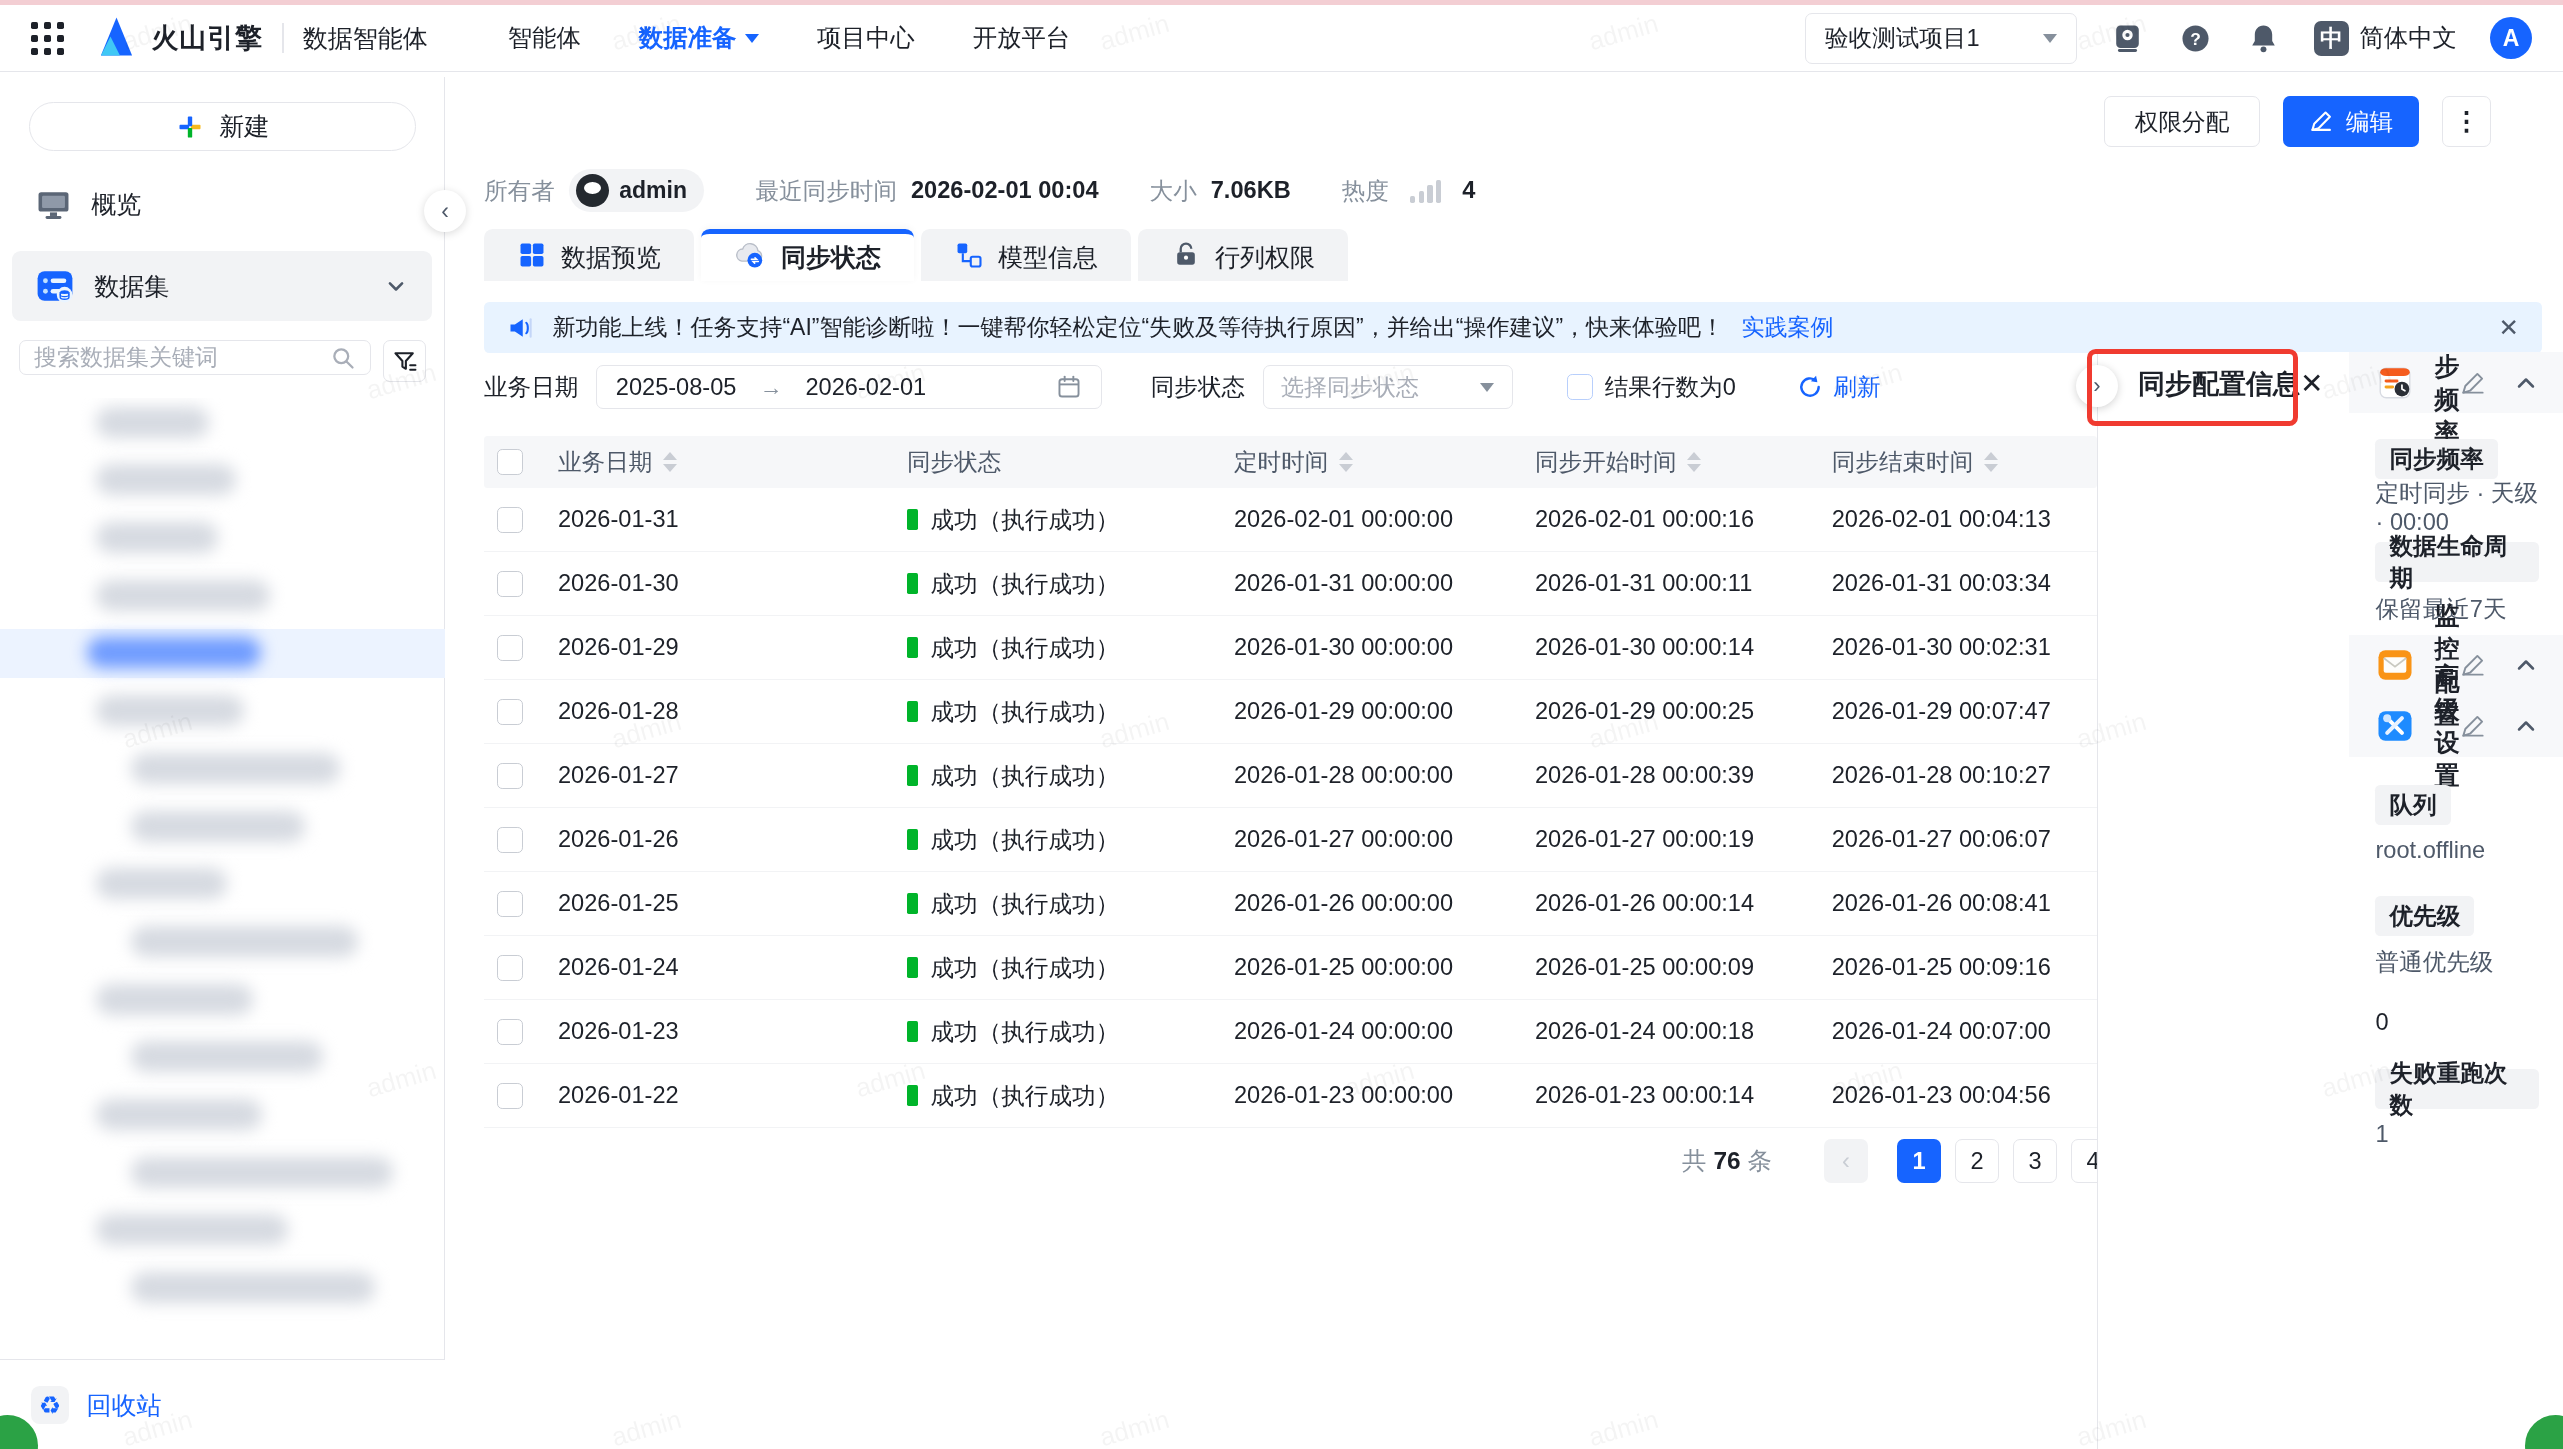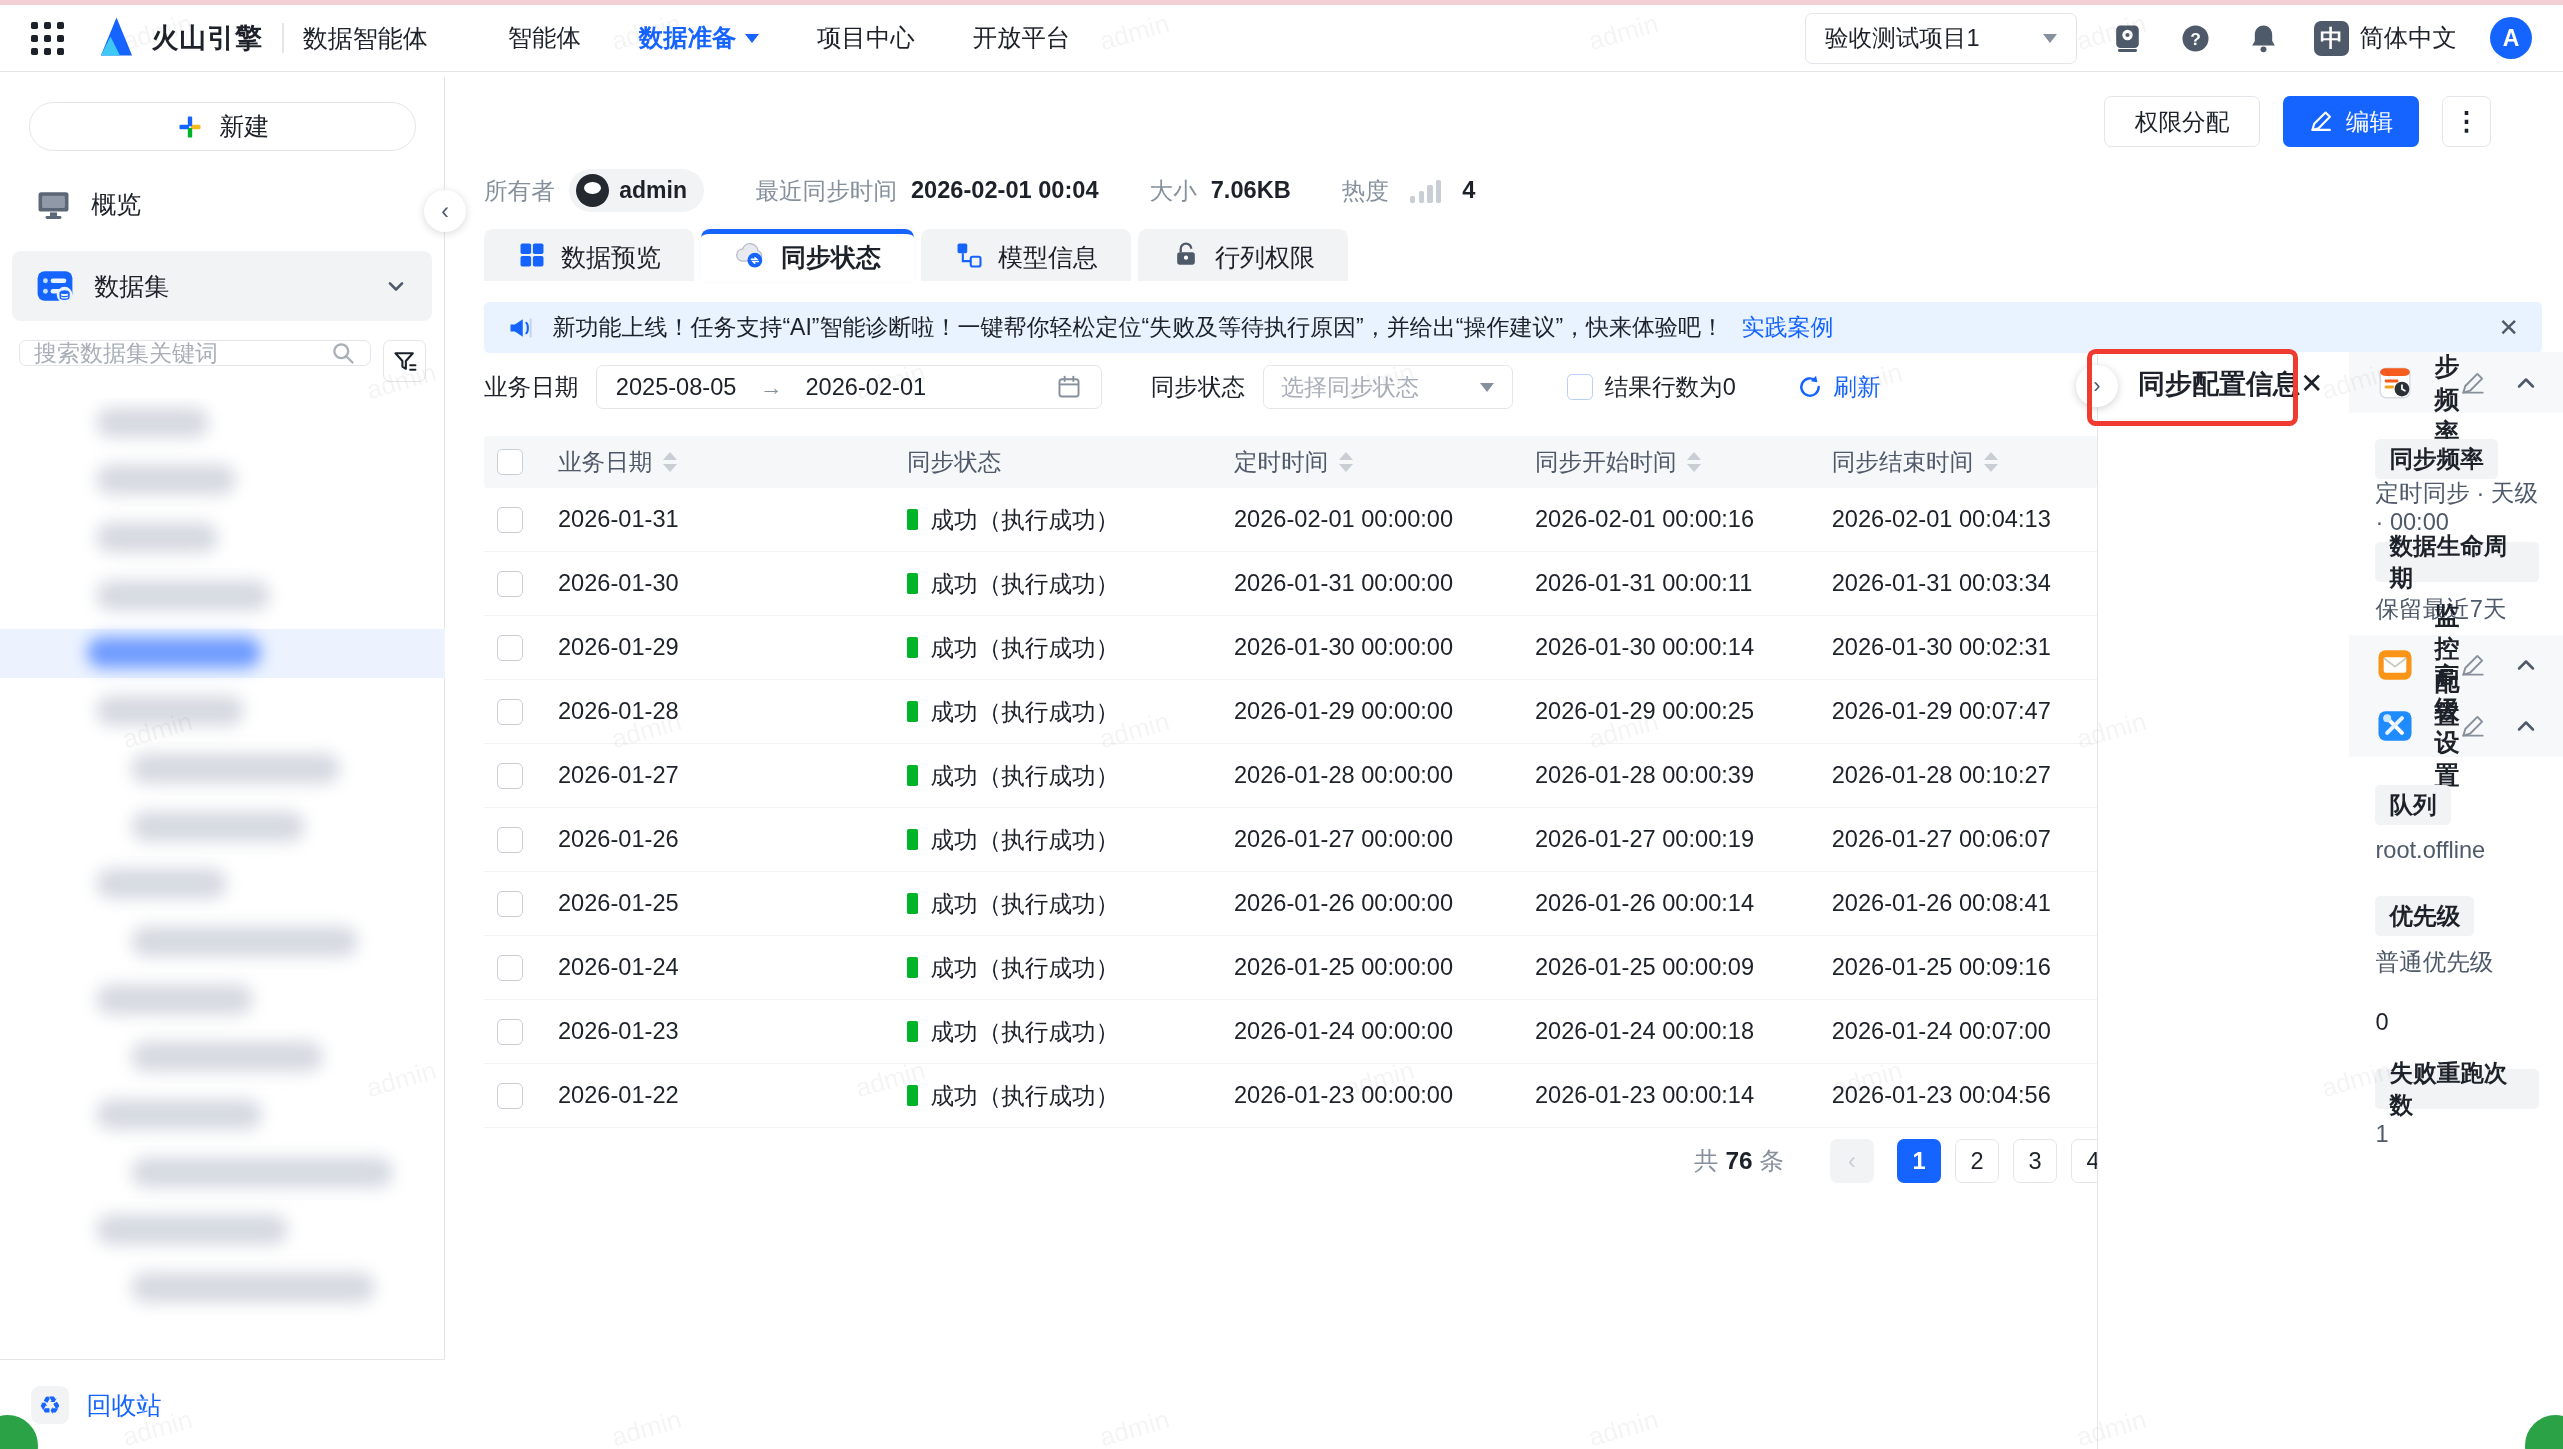--- a/index.html
+++ b/index.html
@@ -39,21 +39,21 @@
              border-right:0.9px solid #e5e6eb; z-index:10; }
   .new-btn { position:absolute; left:29px; top:25px; width:387px; height:49px; border:0.9px solid #e5e6eb;
              border-radius:24.4px; display:flex; align-items:center; justify-content:center; gap:15.7px;
              font-size:25px; cursor:pointer; background:#fff; }
   .side-item { position:absolute; left:12.2px; width:420px; height:58px; display:flex; align-items:center;
                padding:0 23px; gap:19px; font-size:25px; border-radius:8.7px; cursor:pointer; }
   .side-item.overview { top:98px; }
   .side-item.dataset { top:174px; height:70px; background:#f2f3f5; }
   .side-item .chev-down { margin-left:auto; }
   .search-row { position:absolute; left:19px; top:263px; width:407px; height:42px; display:flex; gap:12.2px; }
-  .search-box { flex:1; height:26px; border:0.9px solid #e5e6eb; border-radius:7px; display:flex; align-items:center;
+  .search-box { flex:1; height:35px; border:0.9px solid #e5e6eb; border-radius:7px; display:flex; align-items:center;
                 padding:0 14px; }
   .search-box input { border:none; outline:none; flex:1; font-size:23px; color:#1d2129;
                       font-family:"Liberation Sans", sans-serif; background:transparent; }
   .search-box input::placeholder { color:#a9aeb8; }
   .filter-btn { width:45px; height:42px; border:0.9px solid #e5e6eb; border-radius:7px; display:flex;
                 align-items:center; justify-content:center; cursor:pointer; background:#fff; }
   .blur-list { position:absolute; left:0; top:321px; width:445px; height:951px; overflow:hidden; }
   .blur-row { position:relative; height:49px; margin-bottom:8.7px; }
   .blur-row.selected { background:#ecf3ff; }
   .blur-bar { position:absolute; top:8.7px; height:31px; border-radius:15.7px; background:#d6dae1; filter:blur(7.9px); }
@@ -141,21 +141,21 @@
   .cell.c5 { padding-left:8.7px; }
   .cb { width:26px; height:26px; border:1.7px solid #c9cdd4; border-radius:5.2px; background:#fff; cursor:pointer; }
   .sort { display:inline-flex; flex-direction:column; gap:3.5px; margin-left:10.5px; cursor:pointer; }
   .sort i { width:0; height:0; border-left:7px solid transparent; border-right:7px solid transparent; }
   .sort .up { border-bottom:8.7px solid #c9cdd4; }
   .sort .dn { border-top:8.7px solid #c9cdd4; }
   .status-bar { width:11.3px; height:21px; background:#00b42a; border-radius:1.7px; margin-right:12.2px; flex:none; }
 
   
   .pager { position:absolute; top:1062px; left:38px; width:1631px; display:flex; align-items:center;
-           justify-content:flex-end; gap:23px; }
+           justify-content:flex-end; gap:29px; }
   .pg-total { font-size:24.4px; color:#86909c; margin-right:23px; }
   .pg-total b { color:#1d2129; margin:0 7px; }
   .pg-btn { min-width:44px; height:44px; border-radius:7px; border:0.9px solid #e5e6eb; background:#fff;
             display:flex; align-items:center; justify-content:center; font-size:23.6px; cursor:pointer; }
   .pg-btn.prev { background:#f2f3f5; border:none; color:#c9cdd4; }
   .pg-btn.active { background:#1664ff; border:none; color:#fff; font-weight:bold; }
 
   
   .panel { position:absolute; left:2097px; top:352px; right:0; bottom:0; background:#fff;
            border-left:0.9px solid #e5e6eb; z-index:5; overflow:hidden; display:flex; }

